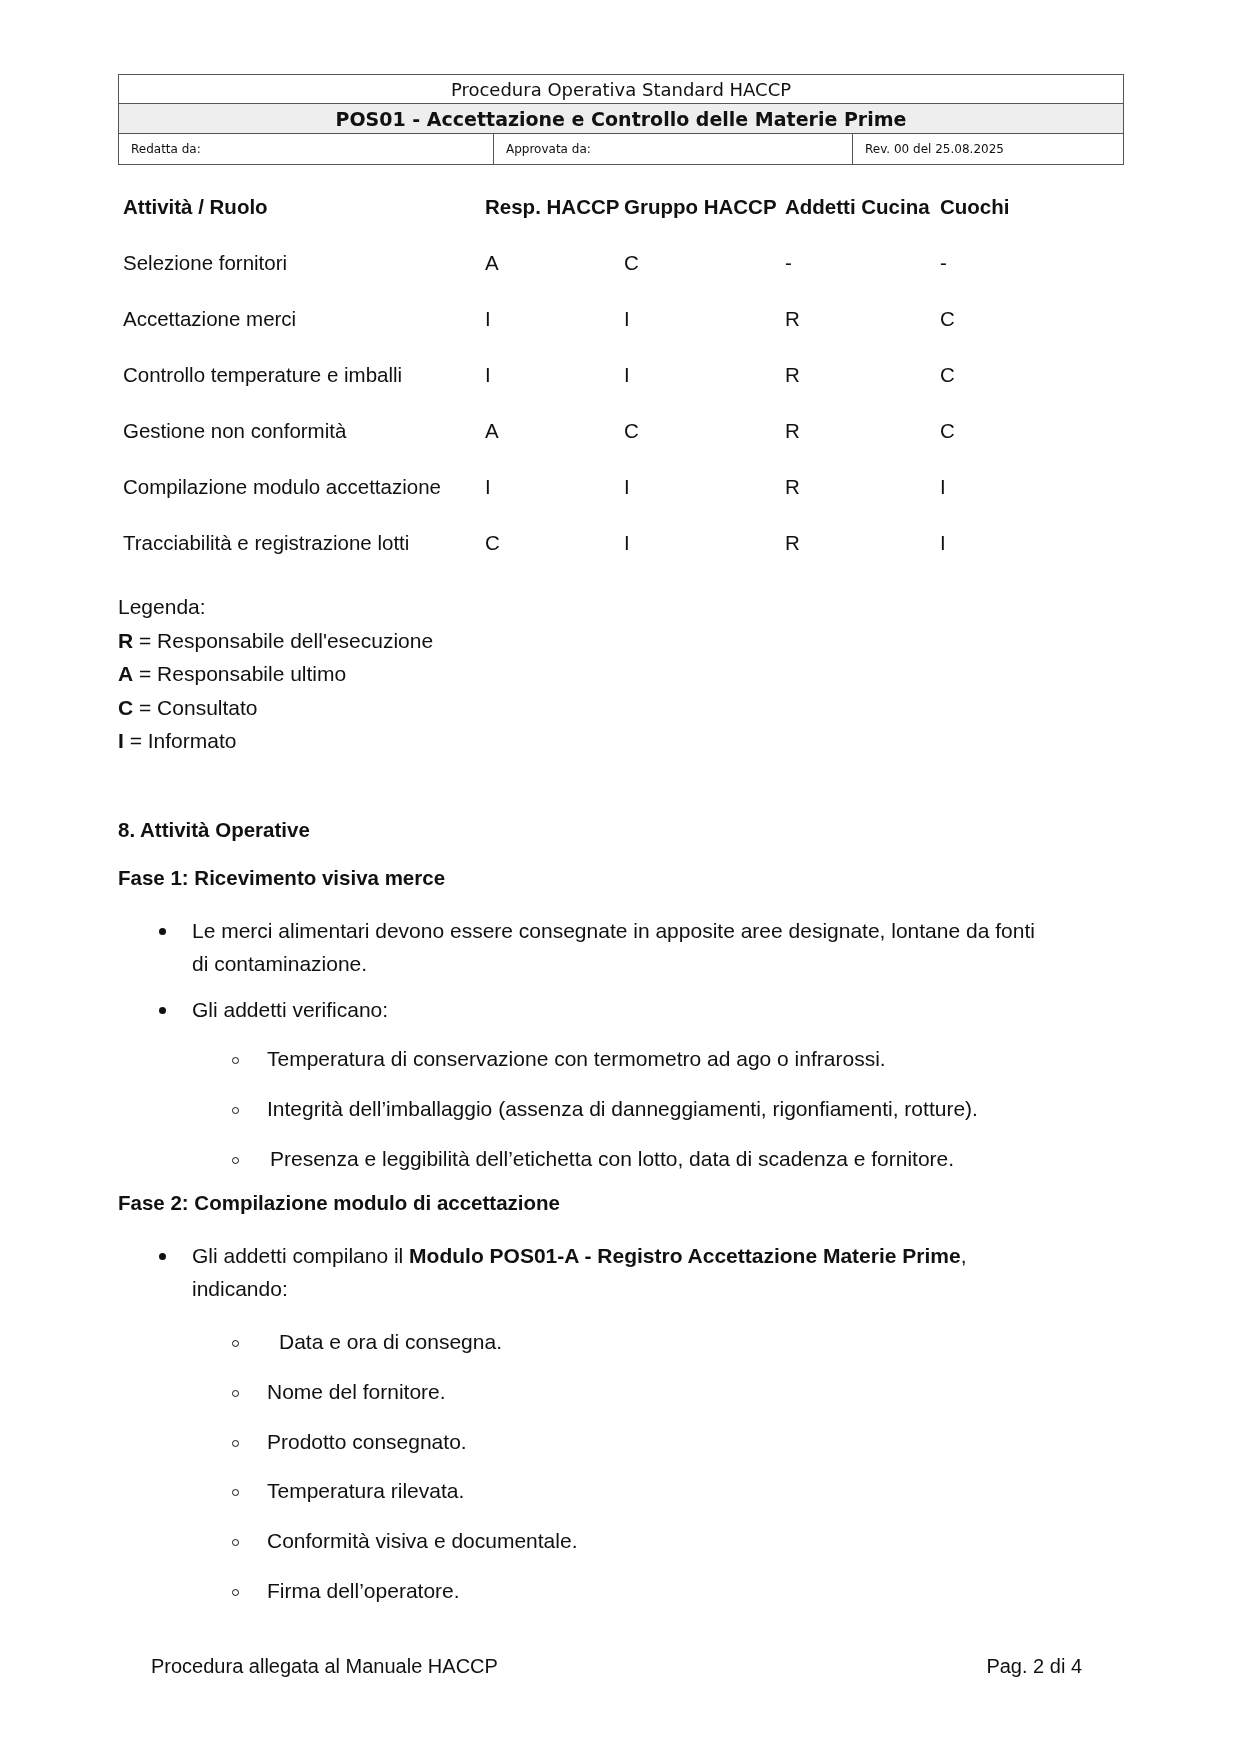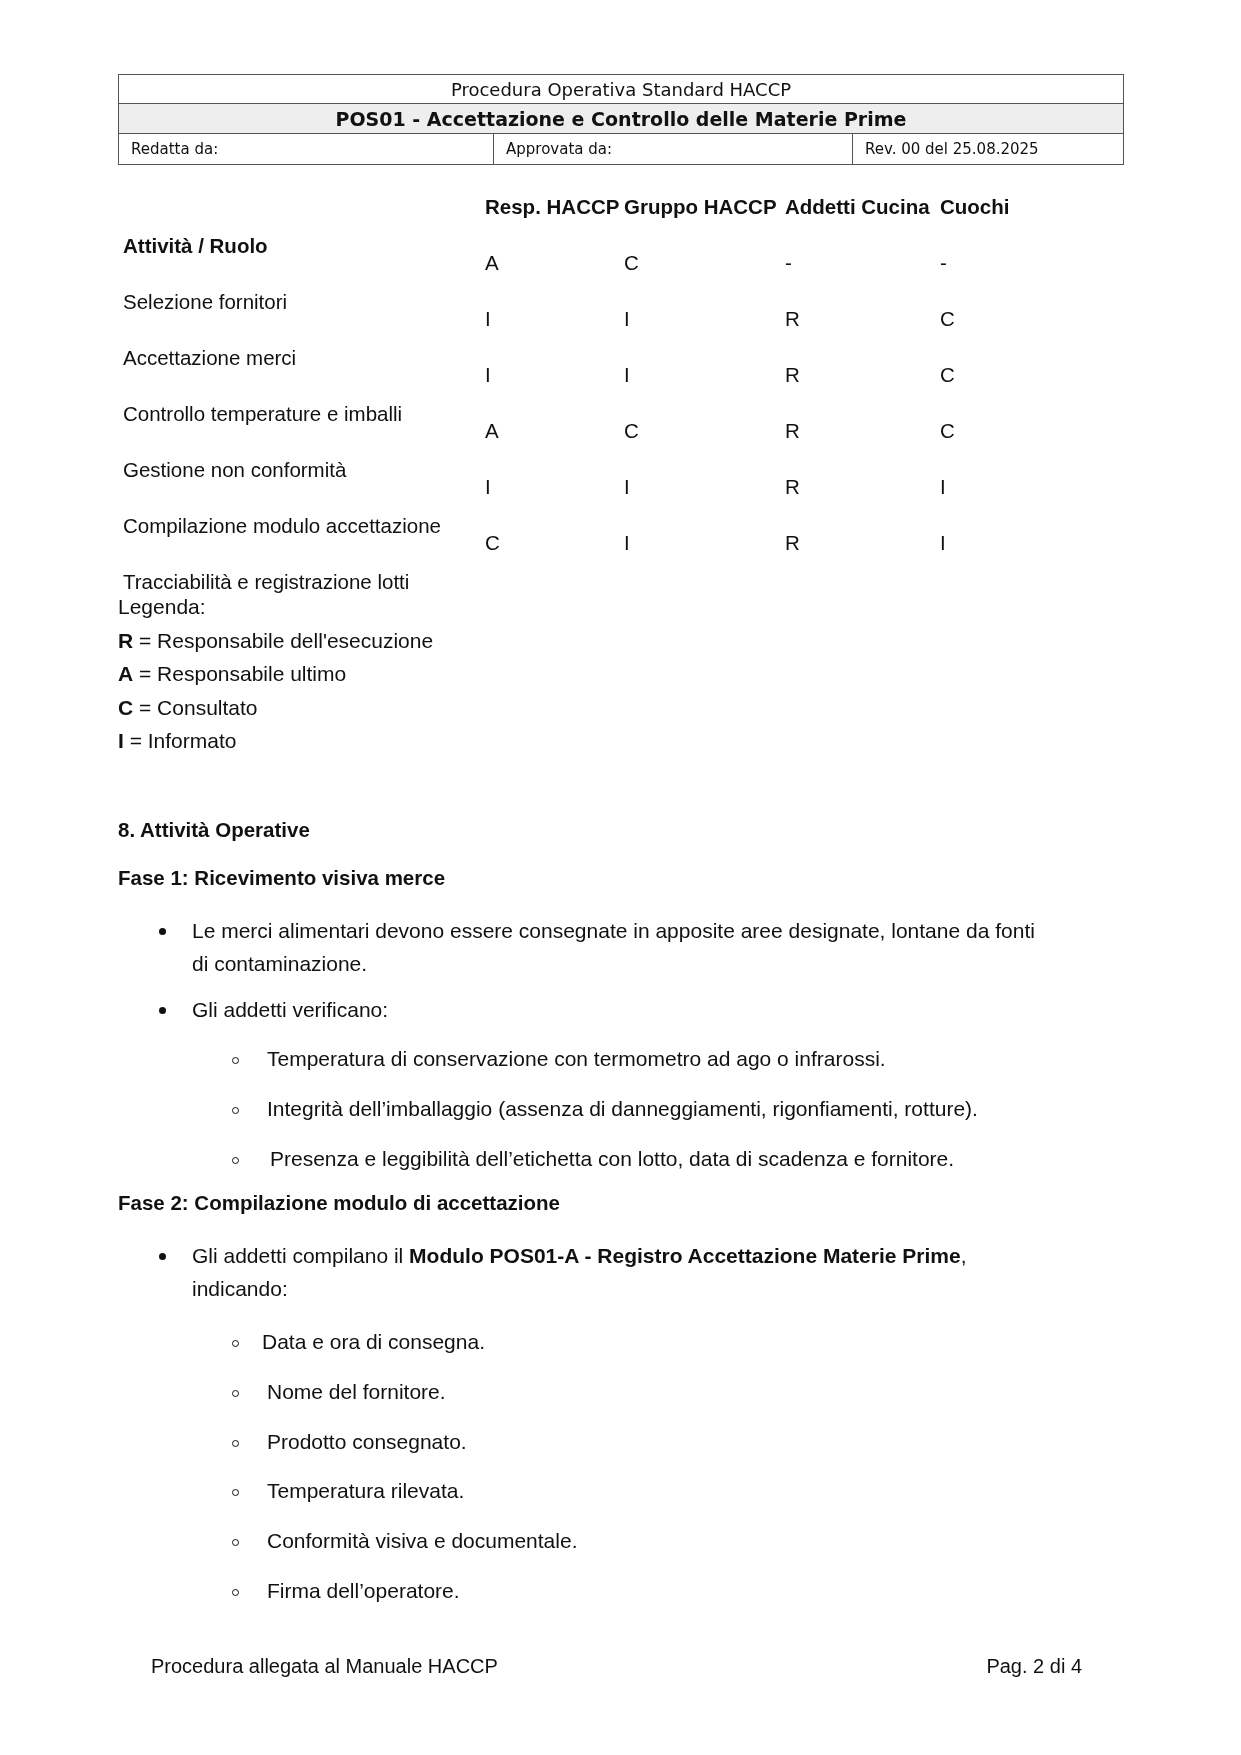--- a/index.html
+++ b/index.html
@@ -7,33 +7,33 @@
          font-family: "Liberation Sans", sans-serif; color: #111111; }
   .page { position: absolute; left: 0; top: 0; width: 1241px; height: 1378px; background: #fff; border-radius: 7px; }
 
   
   .hdr { position: absolute; left: 118px; top: 74px; width: 1004px; border: 1.5px solid #555;
          border-collapse: collapse; font-family: "DejaVu Sans", sans-serif; }
   .hdr .row { display: flex; border-bottom: 1.5px solid #555; box-sizing: border-box; }
   .hdr .row:last-child { border-bottom: none; }
   .hdr .r1 { height: 29px; justify-content: center; align-items: center; font-size: 18px; }
   .hdr .r2 { height: 30px; justify-content: center; align-items: center; font-size: 19px; font-weight: bold; background: #eeeeee; }
-  .hdr .r3 { height: 30px; font-size: 15px; }
+  .hdr .r3 { height: 30px; font-size: 12px; }
   .hdr .r3 .cell { display: flex; align-items: center; padding-left: 12px; box-sizing: border-box; border-right: 1.5px solid #555; }
   .hdr .r3 .cell:last-child { border-right: none; }
   .hdr .c1 { width: 375px; }
   .hdr .c2 { width: 359px; }
   .hdr .c3 { flex: 1; }
 
   
   .raci { position: absolute; left: 123px; top: 195px; font-family: "Liberation Sans", sans-serif; font-size: 20.5px; }
   .raci .tr { display: flex; height: 56px; align-items: flex-start; }
   .raci .tr.head { font-weight: bold; }
   .raci .td { white-space: nowrap; }
-  .raci .a { width: 362px; margin-top: 39px; }
+  .raci .a { width: 362px; }
   .raci .b { width: 139px; }
   .raci .c { width: 161px; }
   .raci .d { width: 155px; }
   .raci .e { width: 90px; }
   .raci .head .a { width: 362px; }
 
   
   .legend { position: absolute; left: 118px; top: 590px; font-size: 21px; line-height: 33.5px; }
   .legend b { font-weight: bold; }
 
@@ -151,21 +151,21 @@
 
   <div class="sec" style="top:1191px;">Fase 2: Compilazione modulo di accettazione</div>
 
   <span class="bullet-dot" style="left:159px; top:1253px;"></span>
   <div class="para" style="left:192px; top:1239px;">
     <div><span>Gli addetti compilano il </span><b>Modulo POS01-A - Registro Accettazione Materie Prime</b><span>,</span></div>
     <div>indicando:</div>
   </div>
 
   <span class="bullet-circ" style="left:232px; top:1340px;"></span>
-  <div class="para" style="left:262px; top:1325px;">Data e ora di consegna.</div>
+  <div class="para" style="left:279px; top:1325px;">Data e ora di consegna.</div>
   <span class="bullet-circ" style="left:232px; top:1390px;"></span>
   <div class="para" style="left:267px; top:1375px;">Nome del fornitore.</div>
   <span class="bullet-circ" style="left:232px; top:1440px;"></span>
   <div class="para" style="left:267px; top:1425px;">Prodotto consegnato.</div>
   <span class="bullet-circ" style="left:232px; top:1489px;"></span>
   <div class="para" style="left:267px; top:1474px;">Temperatura rilevata.</div>
   <span class="bullet-circ" style="left:232px; top:1539px;"></span>
   <div class="para" style="left:267px; top:1524px;">Conformità visiva e documentale.</div>
   <span class="bullet-circ" style="left:232px; top:1589px;"></span>
   <div class="para" style="left:267px; top:1574px;">Firma dell’operatore.</div>

